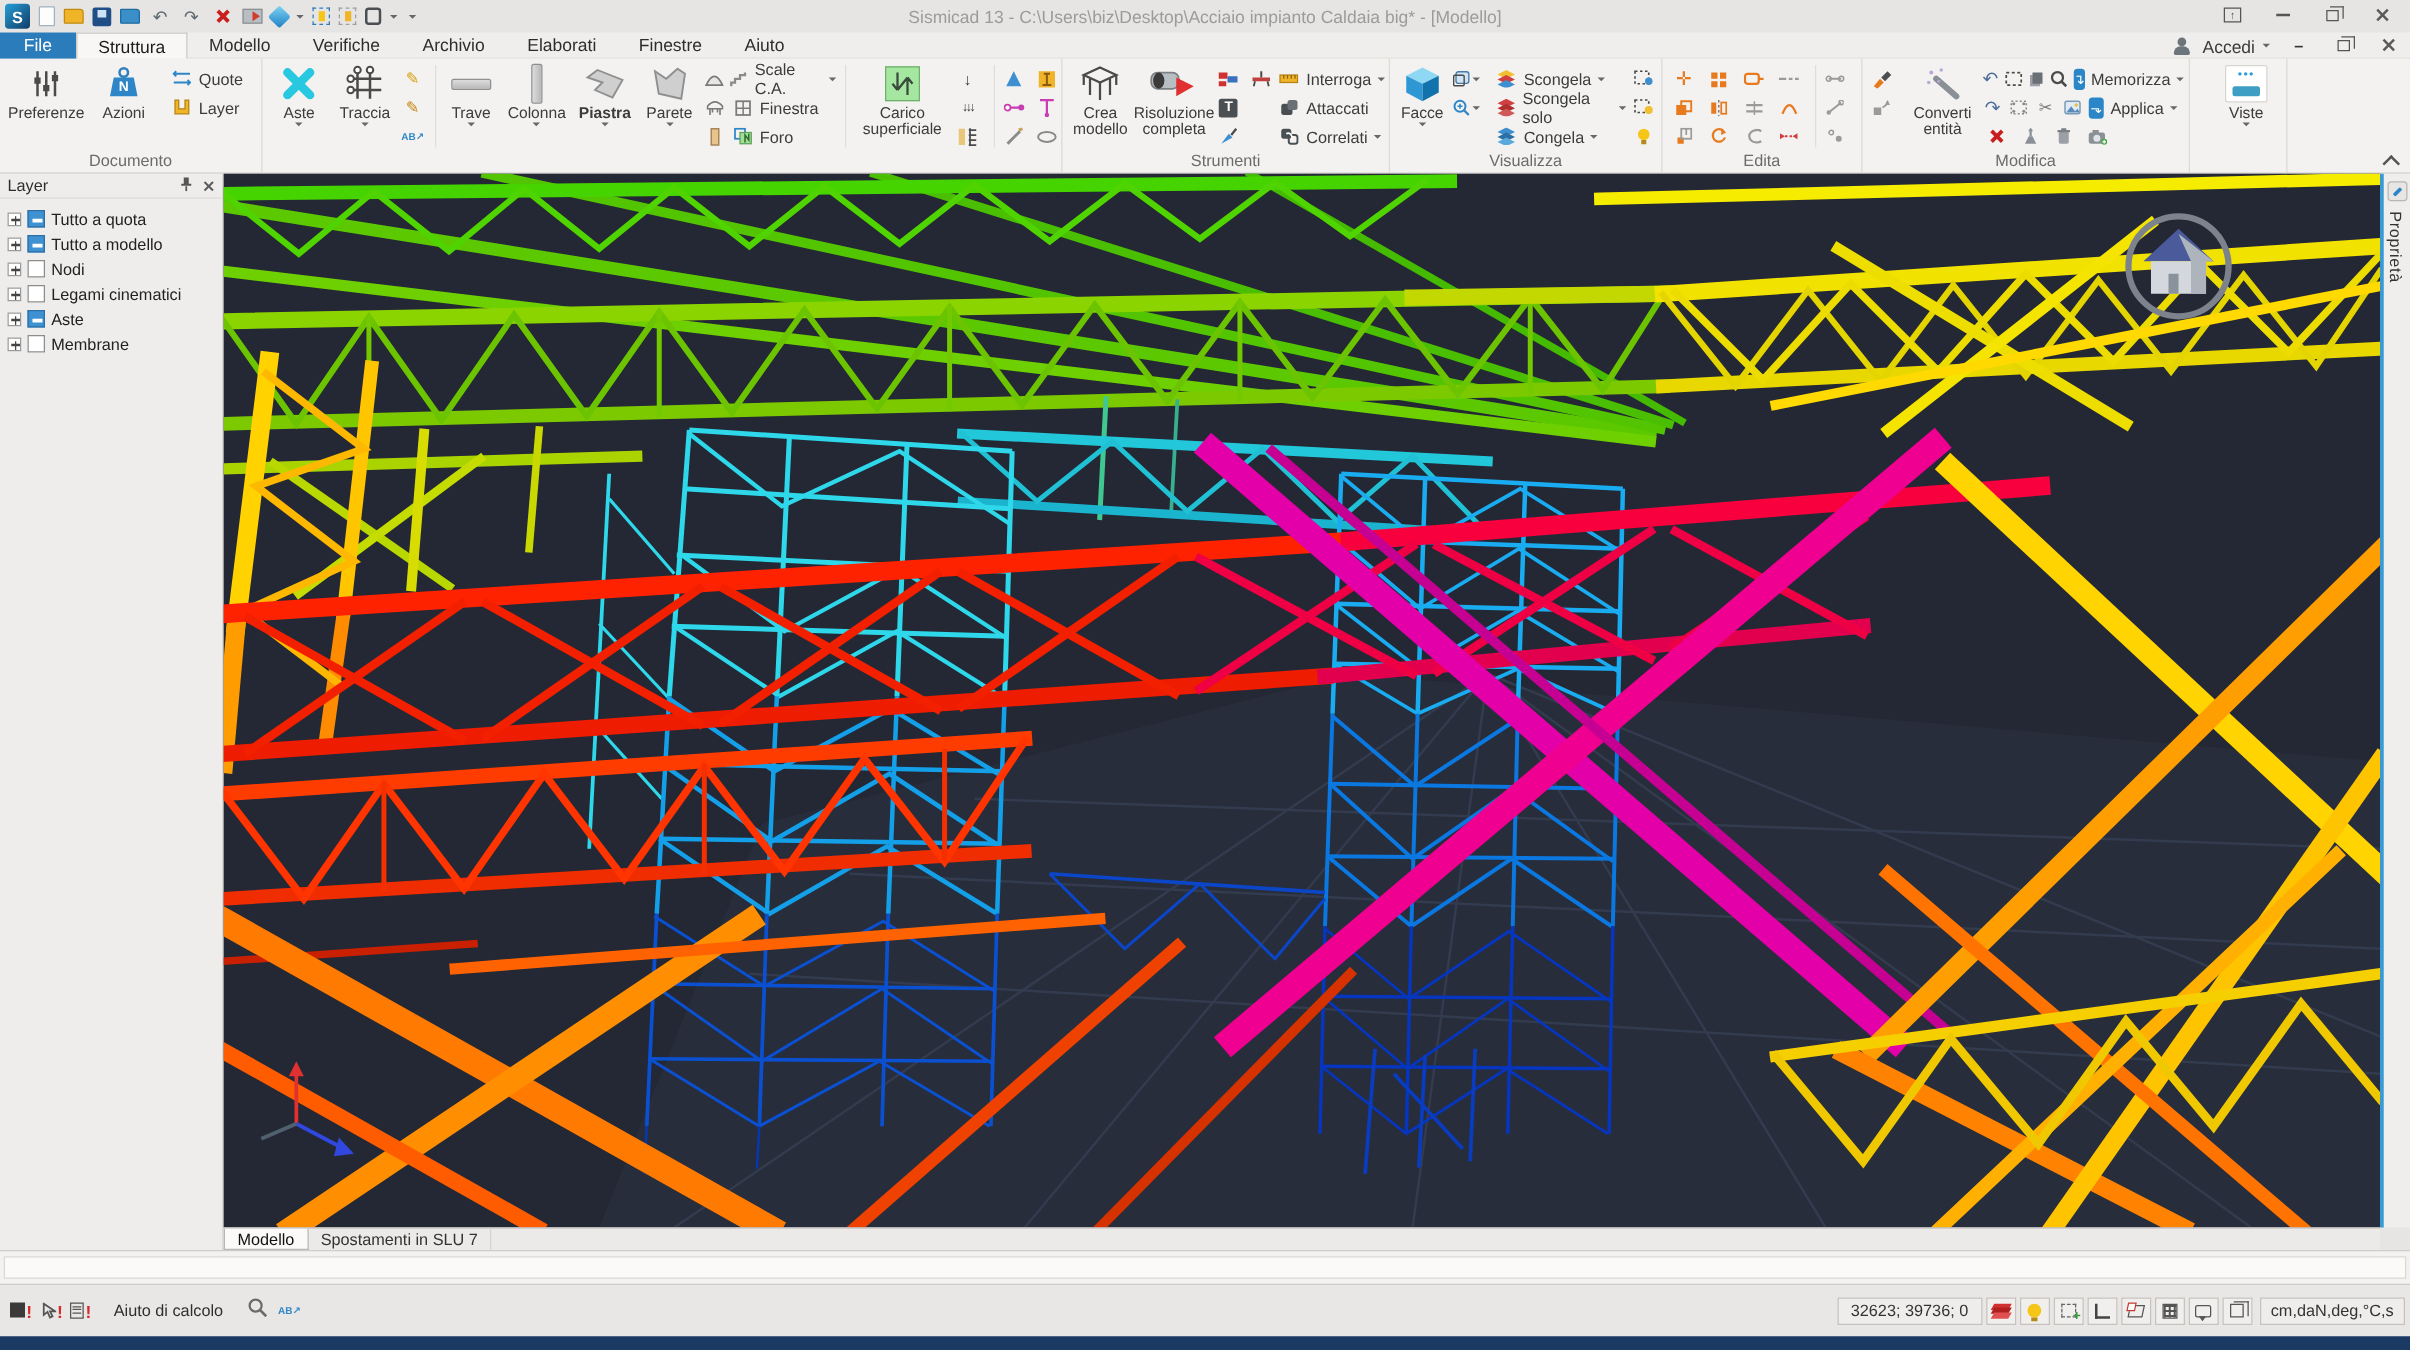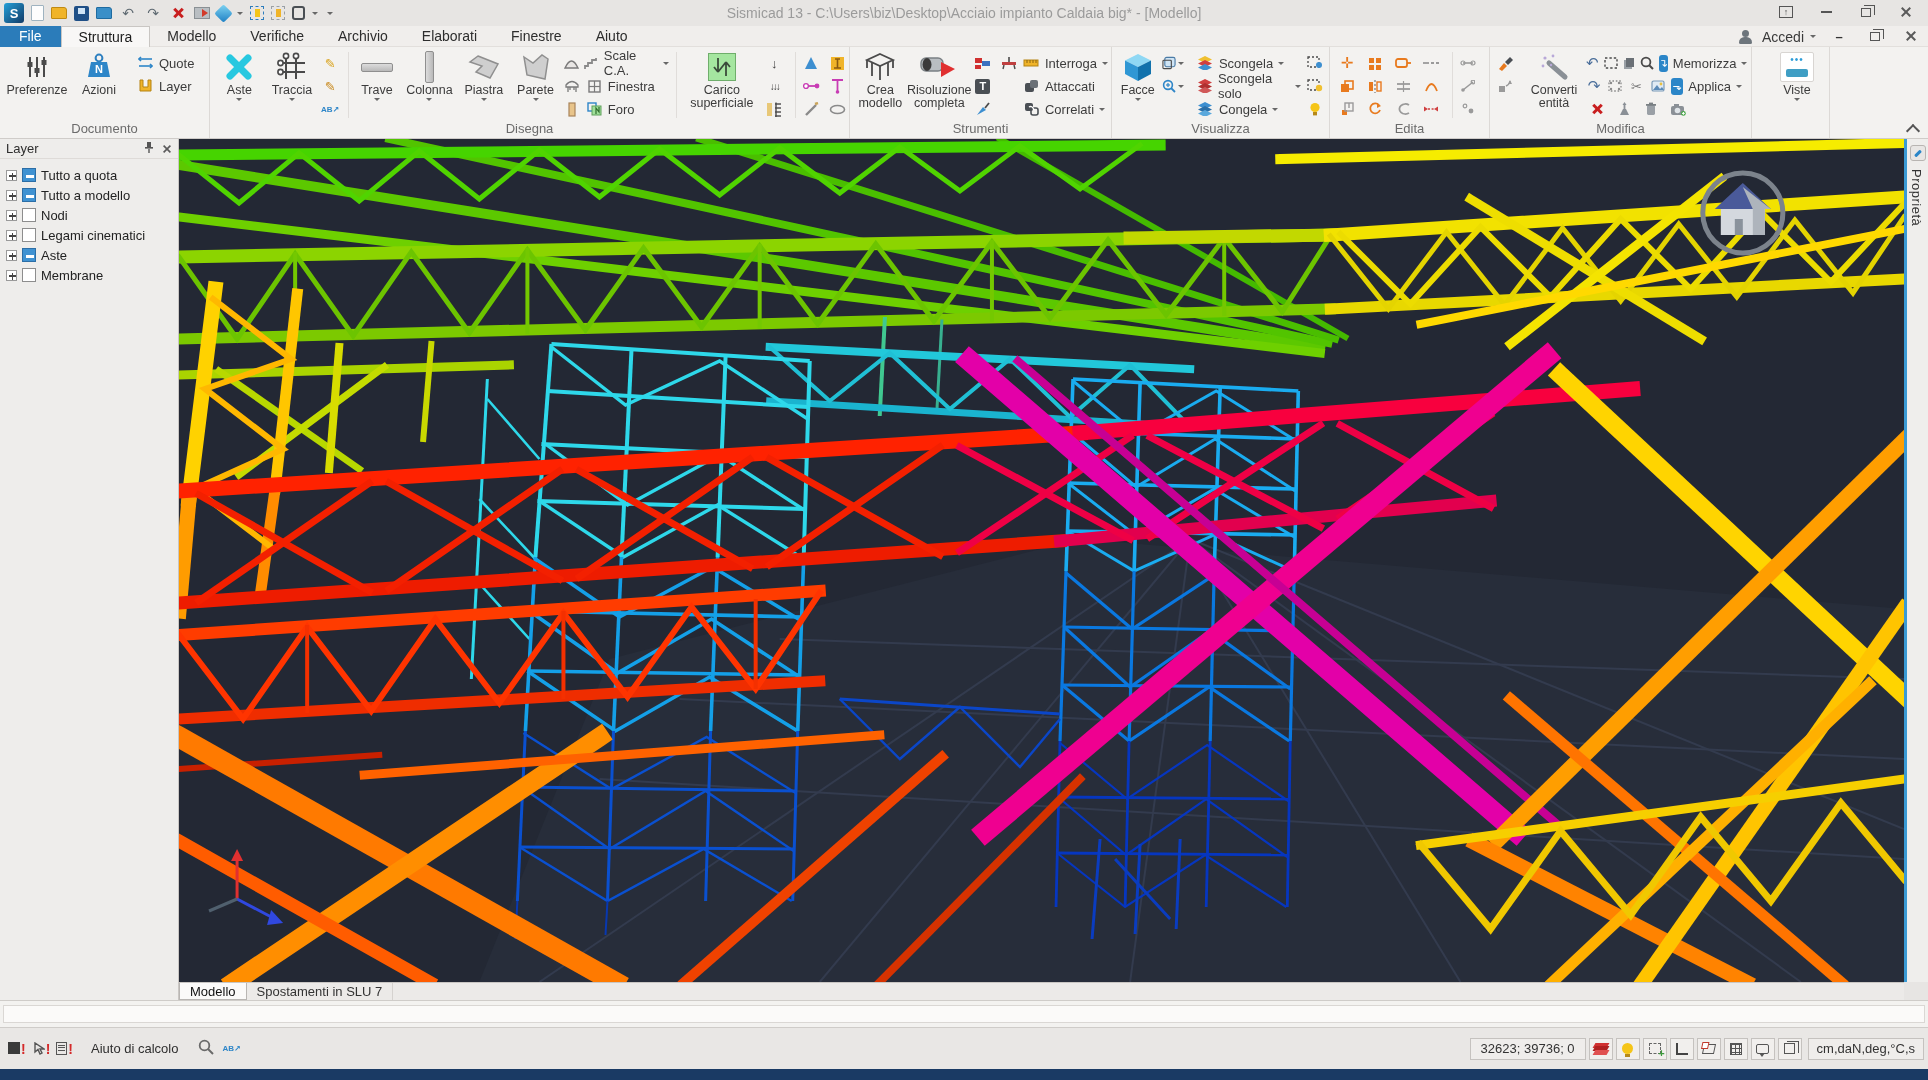--- a/index.html
+++ b/index.html
@@ -305,21 +305,21 @@
         <div class="rlab">Trave</div>
         <span class="caret sm"></span>
       </div>
       <div class="rbig" style="width:60px;">
         <div class="ric">
             <span class="barv"></span>
           </div>
         <div class="rlab">Colonna</div>
         <span class="caret sm"></span>
       </div>
-      <div class="rbig" style="width:56px;">
+      <div class="rbig" style="width:56px;font-weight:bold;">
         <div class="ric">
           <svg width="32" height="26" viewBox="0 0 32 26">
               <polygon points="10,2 30,10 22,24 8,18 14,12 2,8" fill="#cfcfcf" stroke="#8f8f8f" stroke-width="1.5"></polygon>
             </svg>
         </div>
         <div class="rlab">Piastra</div>
         <span class="caret sm"></span>
       </div>
       <div class="rbig" style="width:54px;">
         <div class="ric">
@@ -441,21 +441,20 @@
               </svg>
             </div>
           <div class="iconbtn">
               <svg width="17" height="11" viewBox="0 0 17 11">
                 <ellipse cx="8.5" cy="5.5" rx="7" ry="4" fill="none" stroke="#8a8a8a" stroke-width="1.6"></ellipse>
               </svg>
             </div>
         </div>
       </div>
     </div>
-    <div class="rglabel">Disegna</div>
   </div>
 
   <div class="rgroup" style="left:850px;width:262px;">
     <div class="rbody" style="padding-left:4px;">
       <div class="rbig" style="width:66px;">
         <div class="ric">
           <svg width="32" height="30" viewBox="0 0 32 30">
               <g stroke="#4a4a4a" stroke-width="1.8" fill="none">
                 <polygon points="16,2 29,8 16,14 3,8"></polygon>
                 <line x1="3" y1="8" x2="3" y2="16"></line>

